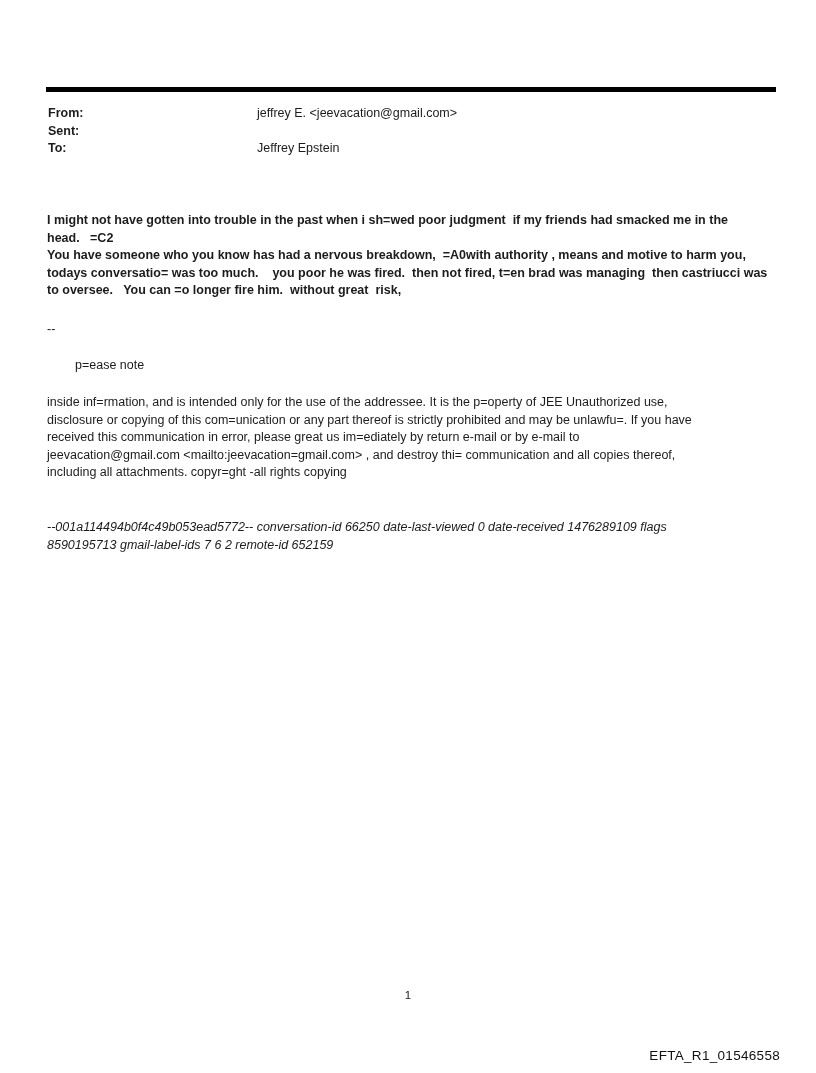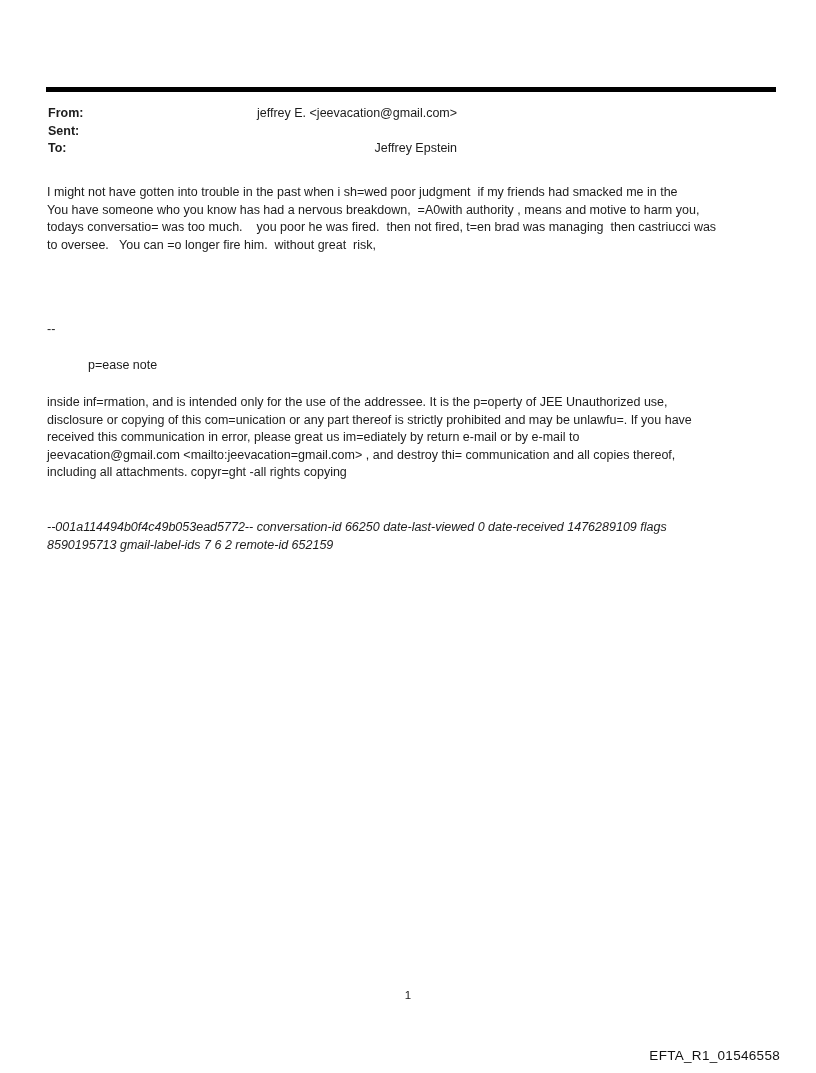--- a/index.html
+++ b/index.html
@@ -26,48 +26,48 @@
   }
   .header-fields {
     position: absolute;
     left: 48px;
     top: 105px;
     font-size: 12.5px;
     line-height: 17.5px;
   }
   .header-row {
     display: flex;
-    justify-content: space-between;
   }
   .header-label {
     width: 209px;
     font-weight: bold;
     white-space: pre;
   }
   .header-value {
     white-space: pre;
   }
   .text-line {
     white-space: pre;
     font-size: 12.5px;
     line-height: 17.5px;
   }
   .message-body {
     position: absolute;
     left: 47px;
-    top: 184px;
+    top: 212px;
+    font-weight: bold;
   }
   .signature-delimiter {
     position: absolute;
     left: 47px;
     top: 321px;
   }
   .signature-note {
     position: absolute;
-    left: 88px;
+    left: 75px;
     top: 357px;
   }
   .disclaimer {
     position: absolute;
     left: 47px;
     top: 394px;
   }
   .mime-trailer {
     position: absolute;
     left: 47px;
@@ -109,20 +109,21 @@
       <span class="header-label">Sent:</span>
     </div>
     <div class="header-row">
       <span class="header-label">To:</span>
       <span class="header-value">Jeffrey Epstein</span>
     </div>
   </div>
 
   <div class="message-body">
     <div class="text-line">I might not have gotten into trouble in the past when i sh=wed poor judgment  if my friends had smacked me in the</div>
+    <div class="text-line">head.   =C2</div>
     <div class="text-line">You have someone who you know has had a nervous breakdown,  =A0with authority , means and motive to harm you,</div>
     <div class="text-line">todays conversatio= was too much.    you poor he was fired.  then not fired, t=en brad was managing  then castriucci was</div>
     <div class="text-line">to oversee.   You can =o longer fire him.  without great  risk,</div>
   </div>
 
   <div class="signature-delimiter text-line">--</div>
 
   <div class="signature-note text-line">p=ease note</div>
 
   <div class="disclaimer">

